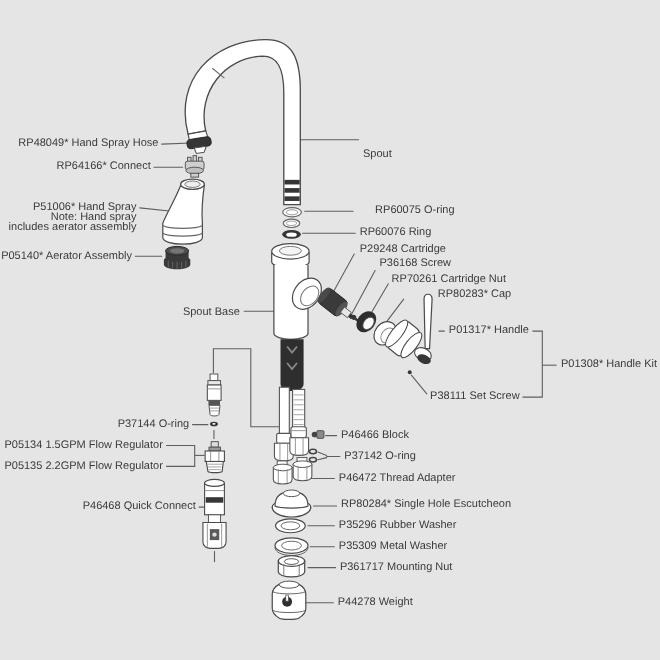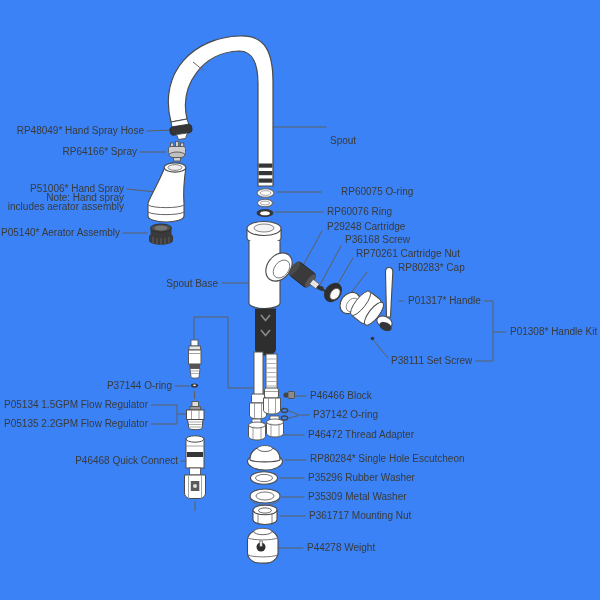--- a/index.html
+++ b/index.html
@@ -1,17 +1,17 @@
 <!DOCTYPE html>
 <html><head>
 <meta charset="utf-8">
 <style>
   html,body{margin:0;padding:0;background:#ffffff;}
   .stage{
-    position:relative;width:600px;height:600px;background:#3b82f6;overflow:hidden;
+    position:relative;width:600px;height:600px;background:#e5e5e5;overflow:hidden;
     font-family:"Liberation Sans", sans-serif;
   }
   .stage svg{position:absolute;left:0;top:0;}
   .lbl{
     position:absolute;font-size:10px;line-height:11px;color:#3a3a3a;
     white-space:nowrap;letter-spacing:0;
   }
   .lbl.small{font-size:10px;}
   .note-block{position:absolute;text-align:right;}
   .note-block .lbl{position:static;line-height:9px;margin-left:20px;}
@@ -278,21 +278,21 @@
       <path d="M254,531 C249.5,533.5 247.5,537 247.5,540 L247.5,553 C247.5,556 249.5,559.5 254,562 C256.5,563.5 269,563.5 271.5,562 C276,559.5 278,556 278,553 L278,540 C278,537 276,533.5 271.5,531 C269,529.5 256.5,529.5 254,531 Z" fill="#ffffff" stroke="#4a4a4a" stroke-width="1.1"></path>
       <ellipse cx="262.8" cy="531.5" rx="9" ry="3.2" fill="#ffffff" stroke="#555555" stroke-width="0.9"></ellipse>
       <path d="M248,538 C253,540.5 272.5,540.5 277.5,538" fill="none" stroke="#666666" stroke-width="0.9"></path>
       <path d="M248,555 C253,557.5 272.5,557.5 277.5,555" fill="none" stroke="#666666" stroke-width="0.9"></path>
       <circle cx="261" cy="547" r="4.5" fill="#2e2e2e"></circle>
       <rect x="259.8" y="541" width="2.4" height="5.5" fill="#ffffff" stroke="#555555" stroke-width="0.7"></rect>
     </g>
   </svg>
 
   <div class="lbl" style="right:456px;top:125px;">RP48049* Hand Spray Hose</div>
-  <div class="lbl" style="right:463px;top:146px;">RP64166* Spray</div>
+  <div class="lbl" style="right:463px;top:146px;">RP64166* Connect</div>
 
   <div class="note-block" style="right:476px;top:184px;">
     <div class="lbl">P51006* Hand Spray</div>
     <div class="lbl">Note: Hand spray</div>
     <div class="lbl">includes aerator assembly</div>
   </div>
 
   <div class="lbl" style="right:480px;top:227px;">P05140* Aerator Assembly</div>
   <div class="lbl" style="left:330px;top:135px;">Spout</div>
   <div class="lbl small" style="right:382px;top:278px;">Spout Base</div>

